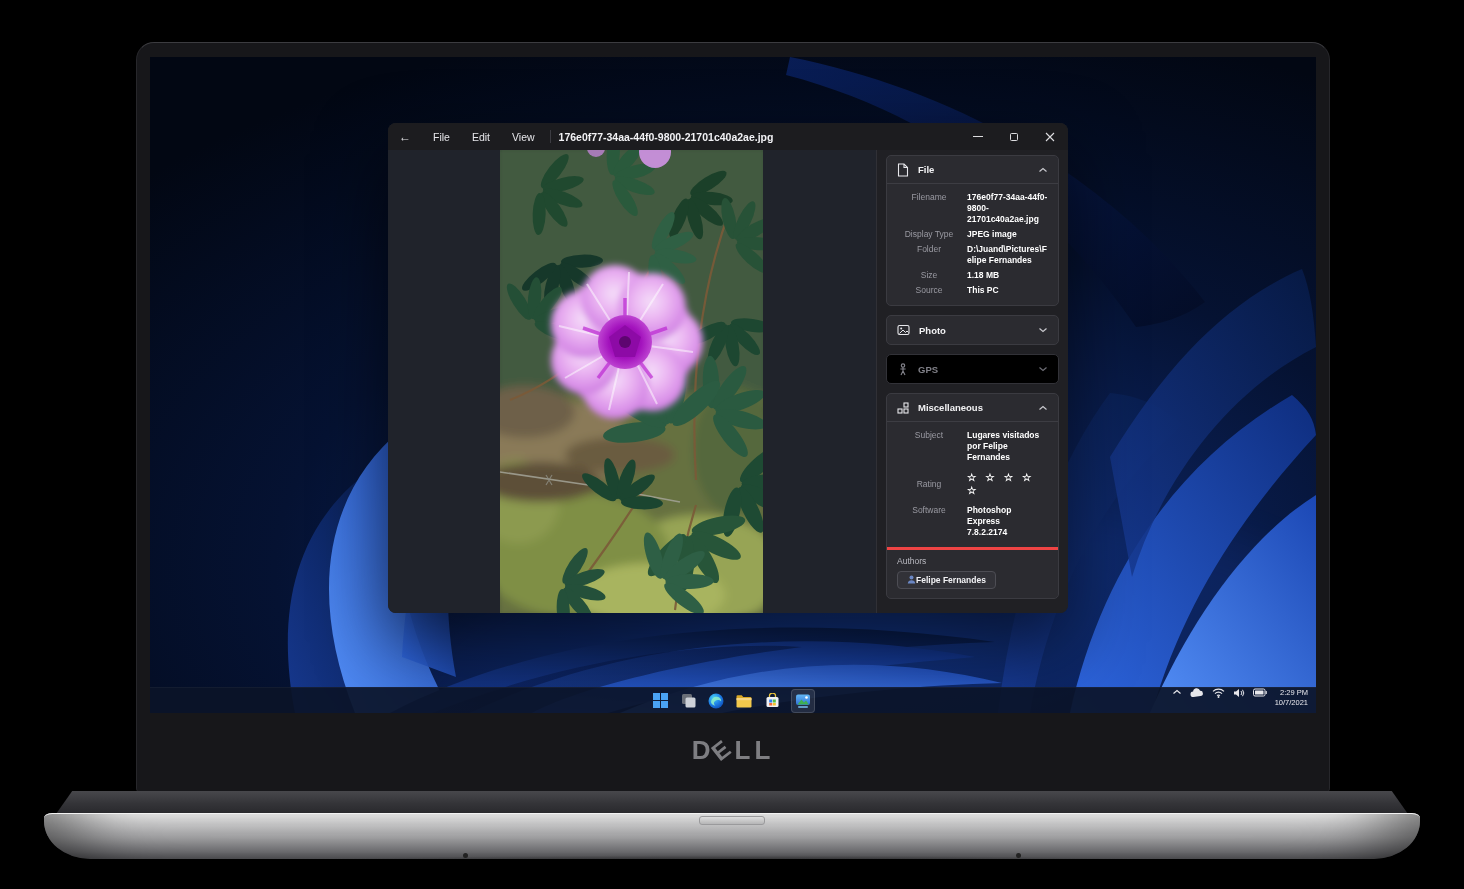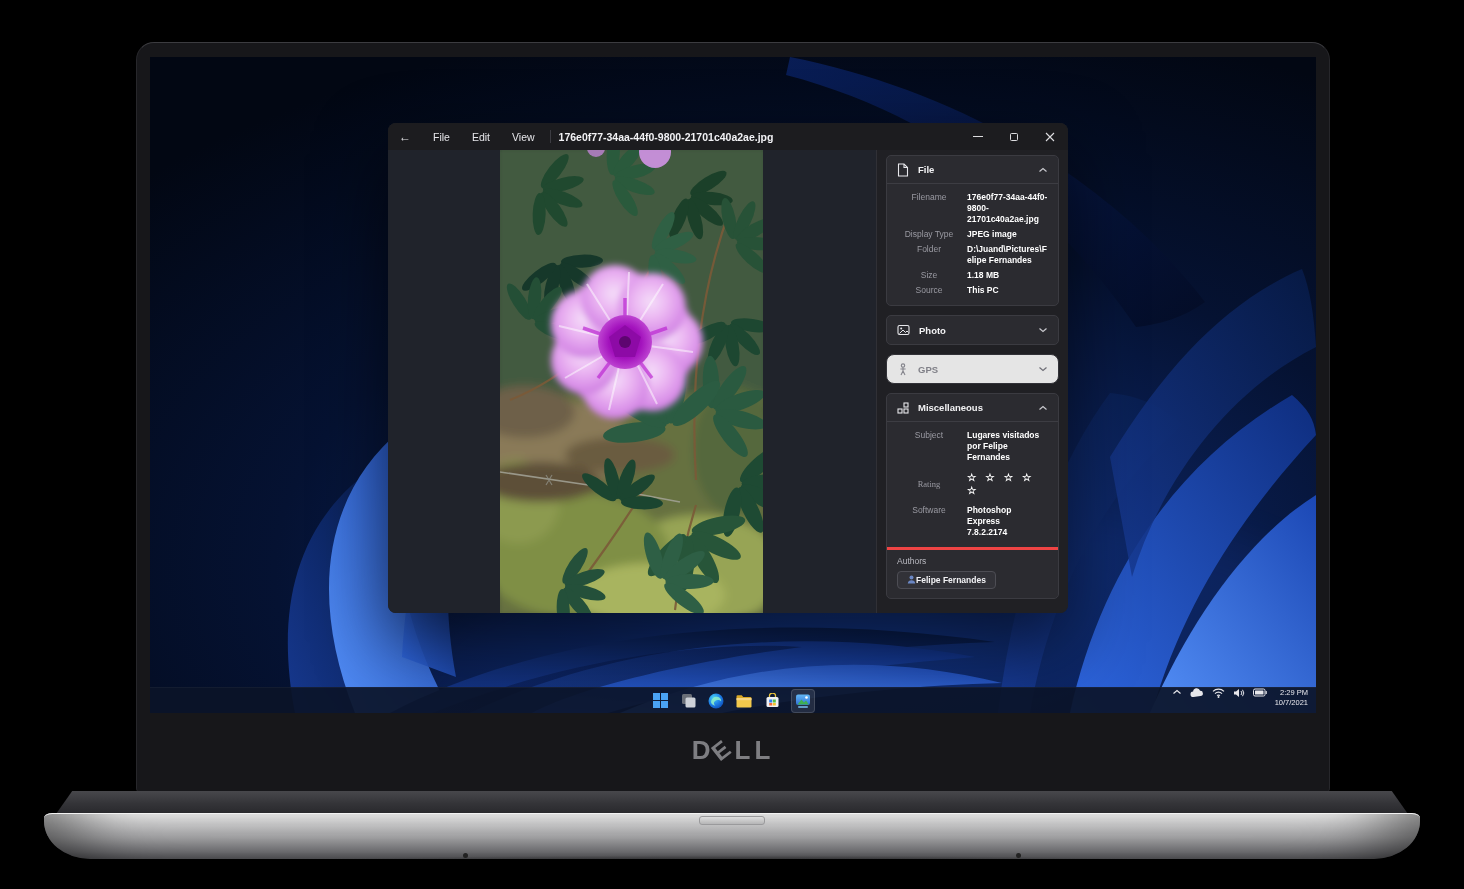--- a/index.html
+++ b/index.html
@@ -64,21 +64,21 @@
   .win-body { flex:1; display:flex; min-height:0; }
   .viewer { width:488px; flex:0 0 488px; background:#20232b; position:relative; overflow:hidden; }
   .photo { position:absolute; left:112px; top:0; width:263px; height:463px; }
 
   .panel { flex:1; background:#202024; border-left:1px solid #303036; padding:5px 9px;
            overflow:hidden; }
   .card { background:#2b2b30; border:1px solid #3b3b41; border-radius:5px; margin-bottom:9px; }
   .card-head { height:28px; display:flex; align-items:center; padding:0 10px; gap:9px; }
   .card-head .ttl { font-size:9.5px; font-weight:700; color:#f2f2f4; flex:1; }
   .card.expanded .card-head { border-bottom:1px solid #3d3d43; }
-  .card.dim { background:#e5e5e5; border-color:#323238;border-radius:8px; }
+  .card.dim { background:#000000; border-color:#323238; }
   .card.dim .ttl { color:#808088; }
   .rows { padding:8px 10px 9px; display:grid; grid-template-columns:64px 1fr;
           column-gap:6px; row-gap:4px; font-size:8.5px; line-height:1.3; }
   .rows .l { text-align:center; color:#9a9aa2; }
   .rows .v { color:#fff; font-weight:700; overflow-wrap:anywhere; }
   .stars { font-size:10.5px; color:#ececf0; letter-spacing:3px; font-weight:400; }
   .sect { border-top:3px solid #ef4444; padding:6px 10px 9px; }
   .sect-label { font-size:8.5px; color:#b9b9c0; margin-bottom:5px; }
   .chip-row { display:flex; gap:6px; flex-wrap:wrap; }
   .chip { display:inline-flex; align-items:center; background:#323238;
@@ -365,21 +365,21 @@
                   <rect x="7" y="1" width="4" height="4" fill="none" stroke="#e8e8ec" stroke-width="1.1"></rect>
                 </svg>
               <div class="ttl">Miscellaneous</div>
               <svg width="10" height="8" viewBox="0 0 10 8">
                   <path d="M1.5,5.5 L5,2.5 L8.5,5.5" fill="none" stroke="#c9c9ce" stroke-width="1.2"></path>
                 </svg>
             </div>
             <div class="rows" style="row-gap:7px;">
               <div class="l">Subject</div>
               <div class="v">Lugares visitados por Felipe Fernandes</div>
-              <div class="l" style="align-self:center;font-family:Liberation Serif, serif;">Rating</div>
+              <div class="l" style="align-self:center;">Rating</div>
               <div class="v stars">☆ ☆ ☆ ☆ ☆</div>
               <div class="l">Software</div>
               <div class="v" style="padding-right:14px;">Photoshop Express 7.8.2.2174</div>
             </div>
             <div class="sect">
               <div class="sect-label">Authors</div>
               <div class="chip-row">
                 <div class="chip">
                   <svg width="9" height="9" viewBox="0 0 9 9">
                       <circle cx="4.5" cy="2.6" r="2" fill="#6b87c4"></circle>

